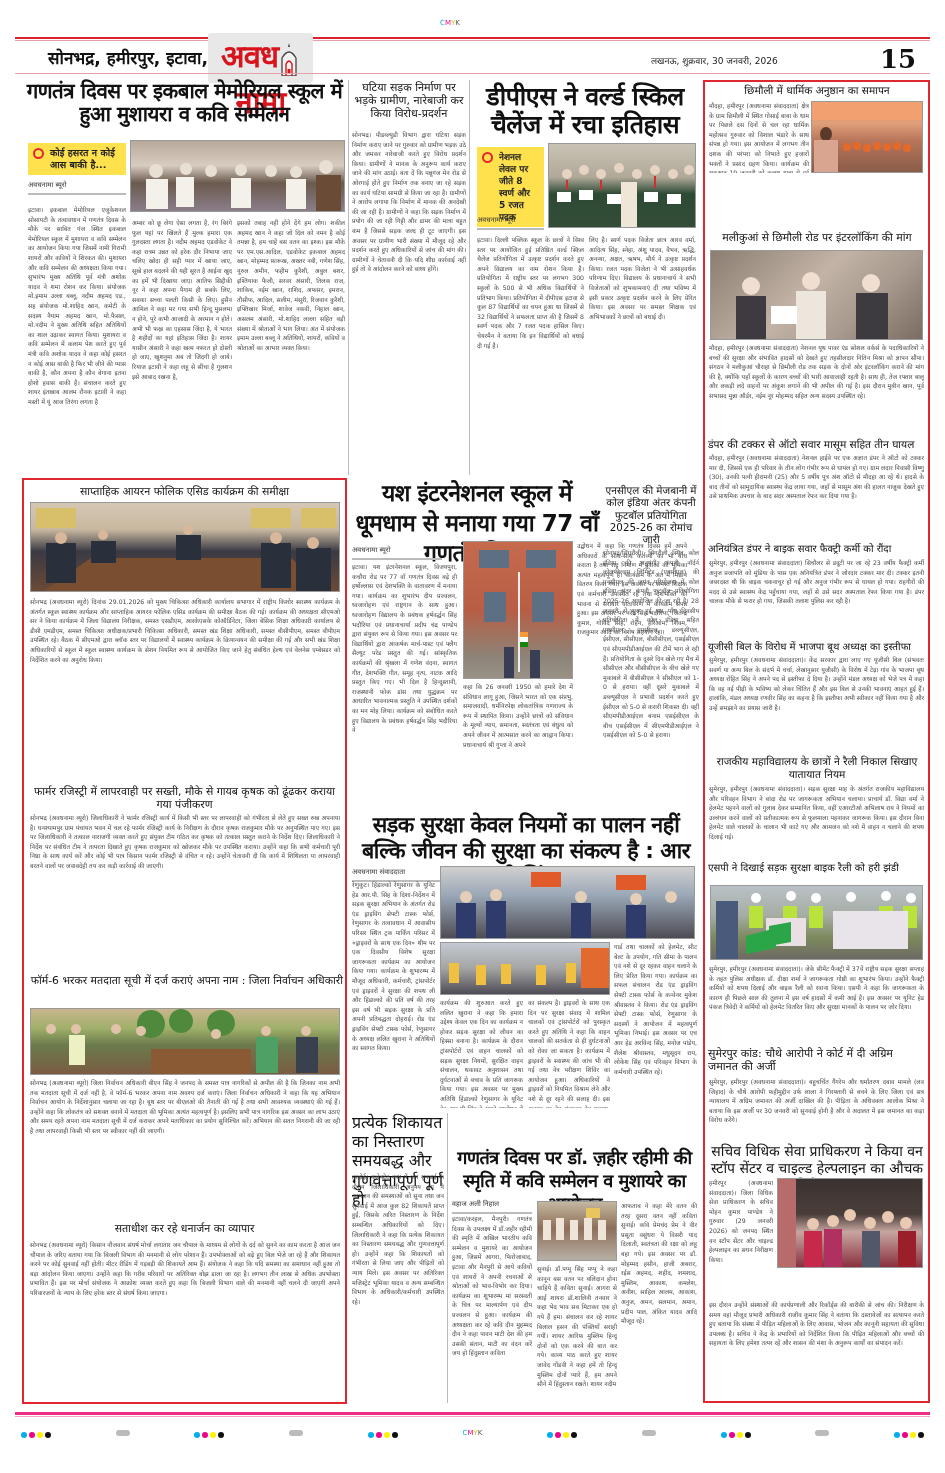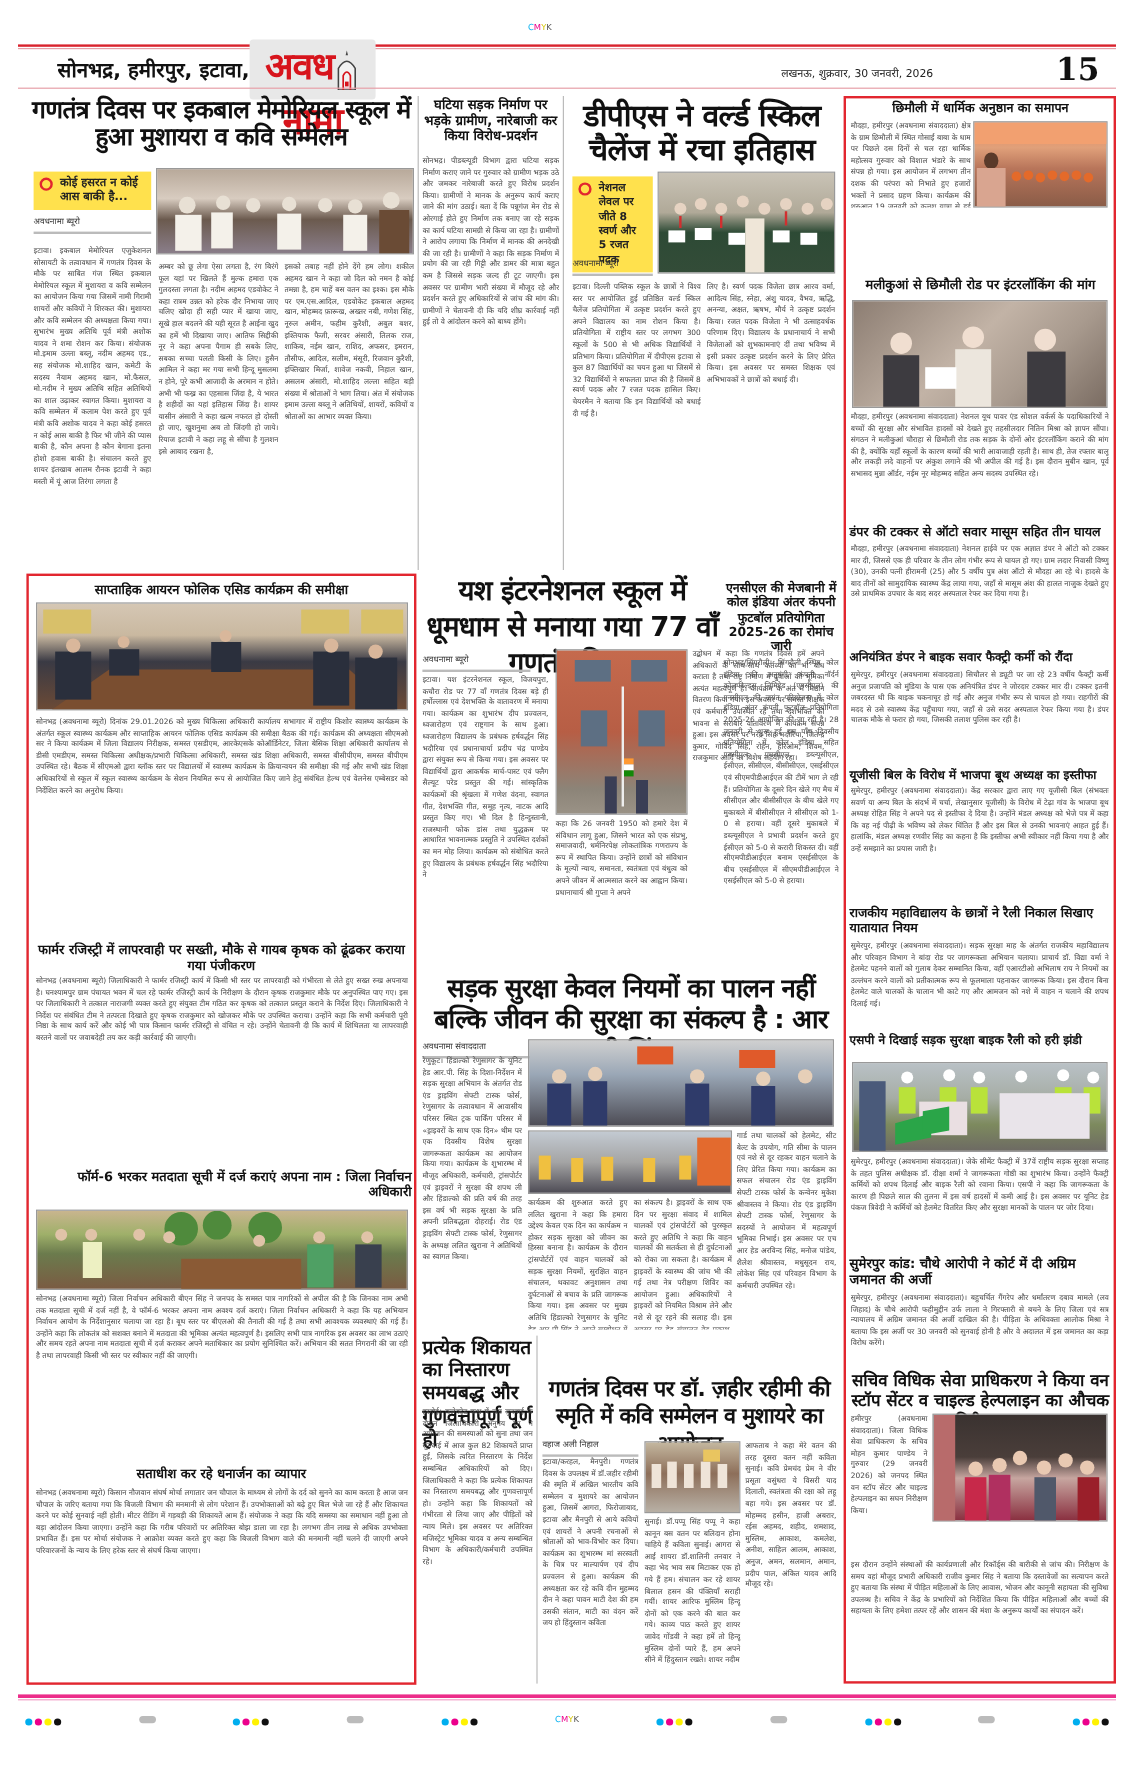--- a/index.html
+++ b/index.html
@@ -8,21 +8,21 @@
 .cmyk{font-size:7px;color:#555;}
 .cmyk .c{color:#00aeef}.cmyk .m{color:#ec008c}.cmyk .y{color:#d4c400}
 .redline{height:2px;background:#d9232e}
 .pinkline{height:1px;background:#e6a0a8}
 .masthead-left{font-family:"DejaVu Sans",sans-serif;font-weight:bold;font-size:17px;color:#111}
 .logo{background:#e8e8e8;border-radius:3px;font-weight:bold;font-size:31px;color:#d7141c;text-align:center;letter-spacing:-1px;line-height:46px}
 .logo .dome{display:inline-block;width:20px;height:34px;vertical-align:middle;position:relative;margin:0 1px}
 .dateline{font-size:9px;color:#222}
 .pageno{font-family:"DejaVu Serif",serif;font-weight:bold;font-size:26px;color:#111}
 .hl{font-weight:bold;color:#111;line-height:1.12;letter-spacing:-0.5px}
-.sub{font-weight:bold;color:#111;line-height:1.2}
+.sub{font-weight:normal;color:#111;line-height:1.2}
 .txt{font-size:6.2px;line-height:9.6px;color:#444;text-align:justify;overflow:hidden}
 .byline{font-size:7px;color:#333;border-bottom:2px solid #bbb;padding-bottom:4px}
 .callout{background:#ffe14d;font-weight:bold;color:#222;font-size:9.5px;line-height:12px;padding:4px 6px 4px 22px;position:absolute}
 .callout .ring{position:absolute;left:5px;top:5px;width:11px;height:11px;border:2px solid #e2262f;border-radius:50%}
 .photo{position:absolute;overflow:hidden;border:1px solid #999}
 .redbox{position:absolute;border:2px solid #e2262f}
 .colrule{position:absolute;width:1px;background:#bbb}
 .dot{display:inline-block;width:6px;height:6px;border-radius:50%;margin:0 1px}
 .grey-pill{display:inline-block;width:14px;height:6px;border-radius:3px;background:#bbb}
 </style>
@@ -177,21 +177,21 @@
   <div class="abs sub" style="left:708px;top:543px;width:218px;font-size:10px">अनियंत्रित डंपर ने बाइक सवार फैक्ट्री कर्मी को रौंदा</div>
   <div class="abs txt" style="left:709px;top:558px;width:215px;height:82px">सुमेरपुर, हमीरपुर (अवधनामा संवाददाता) सिचौलर से ड्यूटी पर जा रहे 23 वर्षीय फैक्ट्री कर्मी अनुज प्रजापति को मुंडिया के पास एक अनियंत्रित डंपर ने जोरदार टक्कर मार दी। टक्कर इतनी जबरदस्त थी कि बाइक चकनाचूर हो गई और अनुज गंभीर रूप से घायल हो गया। राहगीरों की मदद से उसे स्वास्थ्य केंद्र पहुँचाया गया, जहाँ से उसे सदर अस्पताल रेफर किया गया है। डंपर चालक मौके से फरार हो गया, जिसकी तलाश पुलिस कर रही है।</div>
 </article>
 
 <article>
   <div class="abs sub" style="left:708px;top:641px;width:218px;font-size:10px">यूजीसी बिल के विरोध में भाजपा बूथ अध्यक्ष का इस्तीफा</div>
   <div class="abs txt" style="left:709px;top:655px;width:215px;height:98px">सुमेरपुर, हमीरपुर (अवधनामा संवाददाता)। केंद्र सरकार द्वारा लाए गए यूजीसी बिल (संभवतः सवर्ण या अन्य बिल के संदर्भ में चर्चा, लेखानुसार यूजीसी) के विरोध में टेढ़ा गांव के भाजपा बूथ अध्यक्ष रोहित सिंह ने अपने पद से इस्तीफा दे दिया है। उन्होंने मंडल अध्यक्ष को भेजे पत्र में कहा कि वह नई पीढ़ी के भविष्य को लेकर चिंतित हैं और इस बिल से उनकी भावनाएं आहत हुई हैं। हालांकि, मंडल अध्यक्ष रणवीर सिंह का कहना है कि इस्तीफा अभी स्वीकार नहीं किया गया है और उन्हें समझाने का प्रयास जारी है।</div>
 </article>
 
 <article>
-  <div class="abs sub" style="left:708px;top:755px;width:218px;font-size:10.5px;">राजकीय महाविद्यालय के छात्रों ने रैली निकाल सिखाए यातायात नियम</div>
+  <div class="abs sub" style="left:708px;top:755px;width:218px;font-size:10.5px;text-align:center">राजकीय महाविद्यालय के छात्रों ने रैली निकाल सिखाए यातायात नियम</div>
   <div class="abs txt" style="left:709px;top:784px;width:215px;height:76px">सुमेरपुर, हमीरपुर (अवधनामा संवाददाता)। सड़क सुरक्षा माह के अंतर्गत राजकीय महाविद्यालय और परिवहन विभाग ने बांदा रोड पर जागरूकता अभियान चलाया। प्राचार्य डॉ. विद्या वर्मा ने हेलमेट पहनने वालों को गुलाब देकर सम्मानित किया, वहीं एआरटीओ अभिलाष राय ने नियमों का उल्लंघन करने वालों को प्रतीकात्मक रूप से फूलमाला पहनाकर जागरूक किया। इस दौरान बिना हेलमेट वाले चालकों के चालान भी काटे गए और आमजन को नशे में वाहन न चलाने की शपथ दिलाई गई।</div>
 </article>
 
 <article>
   <div class="abs sub" style="left:708px;top:862px;width:218px;font-size:10px;text-align:left">एसपी ने दिखाई सड़क सुरक्षा बाइक रैली को हरी झंडी</div>
   <div class="photo" style="left:710px;top:885px;width:213px;height:75px;background:linear-gradient(180deg,#b9c1c6 0%,#a6ada5 40%,#7d8a5e 70%,#6d6a63 100%)">
     <svg width="213" height="75">
         <g fill="#fff">
           <circle cx="45" cy="12" r="5"></circle>
           <circle cx="80" cy="10" r="5"></circle>

